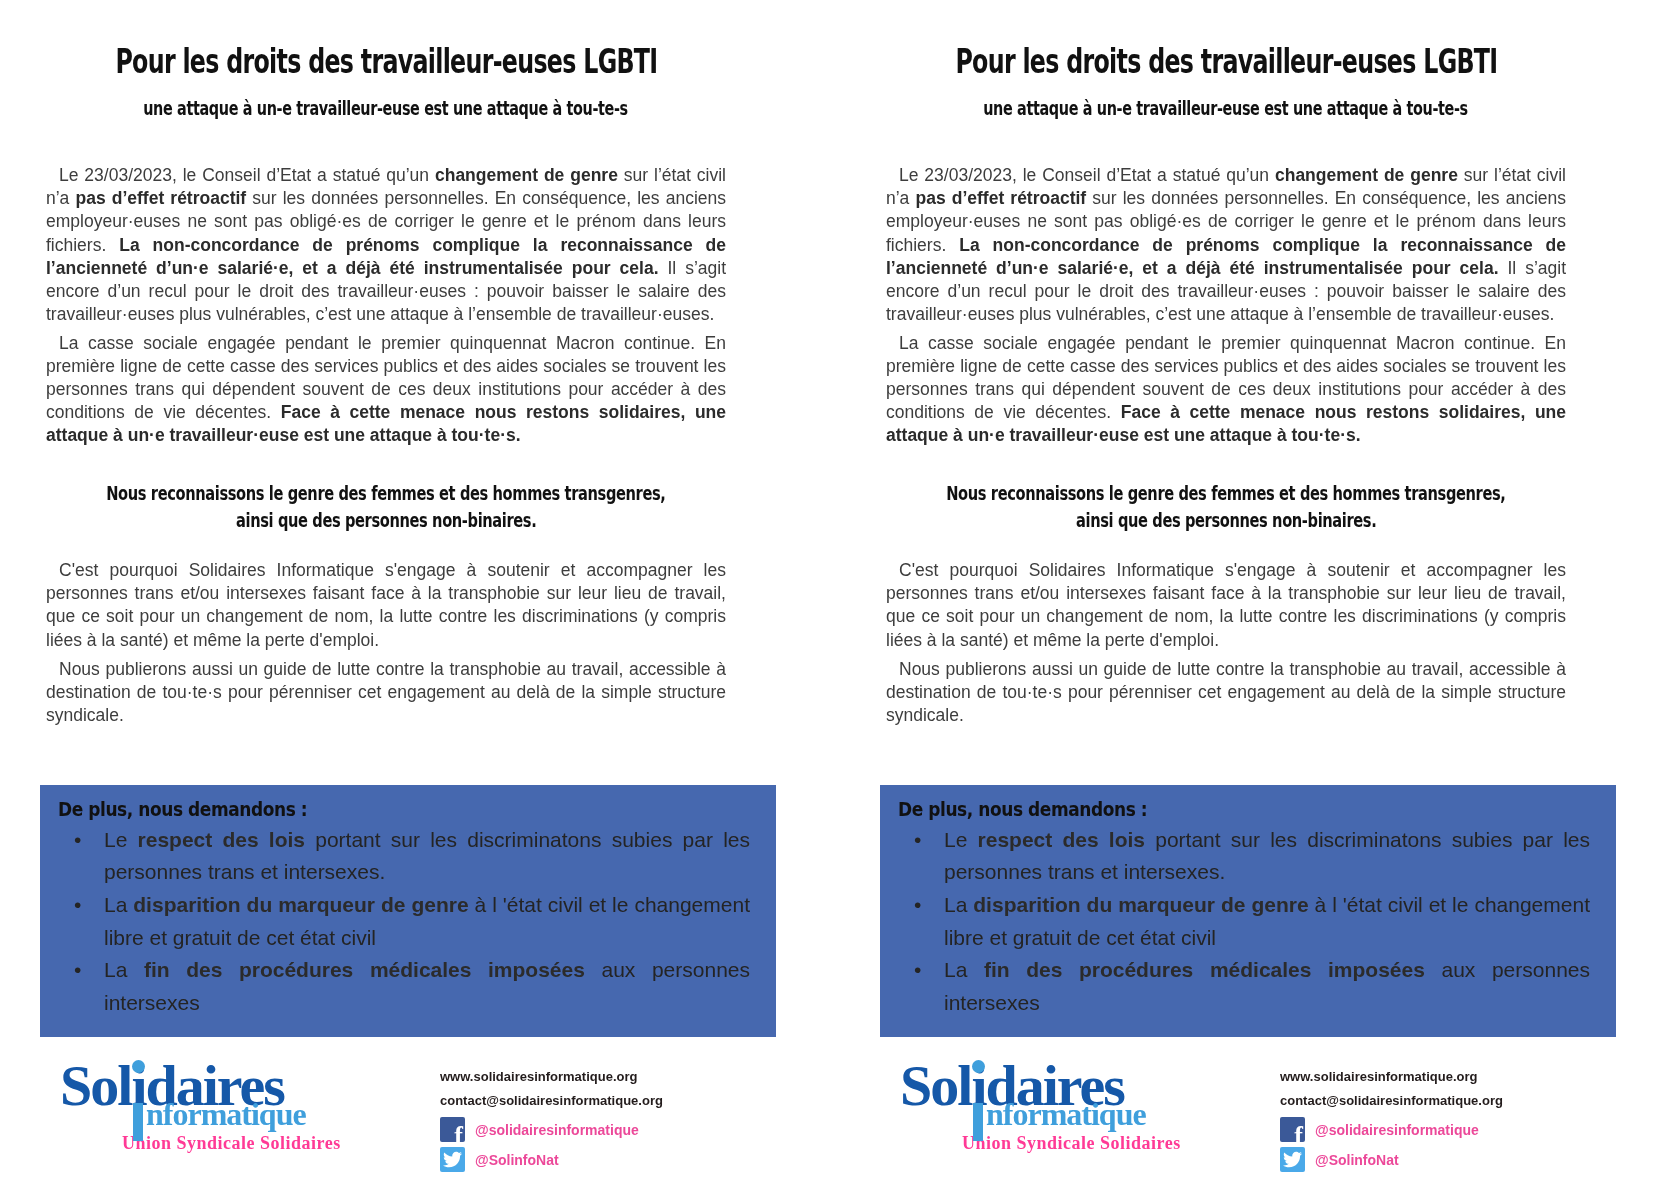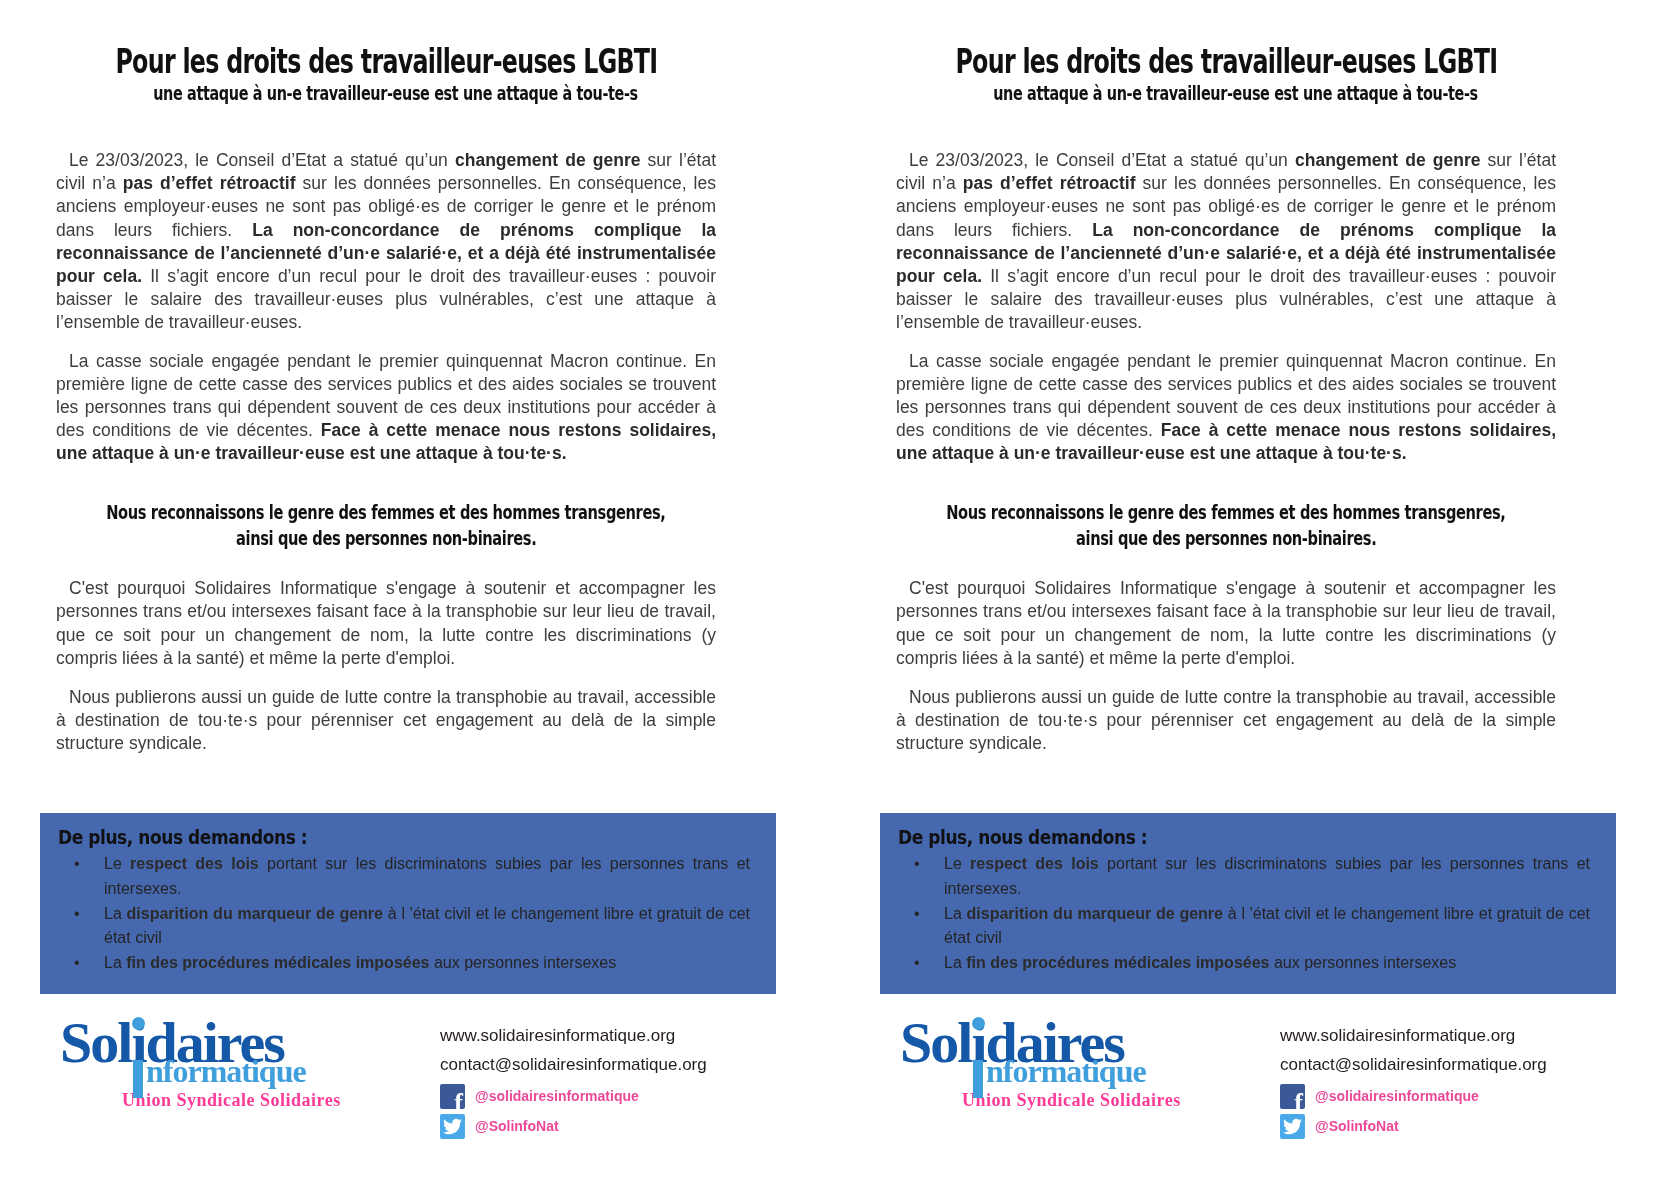--- a/index.html
+++ b/index.html
@@ -20,60 +20,60 @@
   }
   .sheet{display:flex;width:1680px;height:1186px;}
   .page{width:840px;height:1186px;position:relative;flex:0 0 840px;}
   .content{width:692px;margin-left:40px;}
 
   
   .comic{font-family:"DejaVu Sans",sans-serif;font-weight:bold;color:#111;}
 
   .title-row{display:flex;justify-content:center;margin-top:44px;}
   .title{font-size:33px;letter-spacing:-1px;white-space:nowrap;transform:scaleX(.72);transform-origin:50% 50%;line-height:1.1;}
-  .subtitle-row{display:flex;justify-content:flex-end;margin-top:1px;}
+  .subtitle-row{display:flex;justify-content:center;margin-top:16px;}
   .subtitle{font-size:20px;letter-spacing:-.5px;white-space:nowrap;transform:scaleX(.72);transform-origin:50% 50%;line-height:1.2;}
 
   .bodytext{margin-top:44px;}
   .bodytext p, .part2 p{
-    margin:16px;text-indent:13px;font-size:17.5px;line-height:1.32;
+    margin:6px;text-indent:13px;font-size:17.5px;line-height:1.32;
     text-align:justify;color:var(--body-ink);
   }
   .bodytext b, .part2 b, .demands b{color:#2b2b2b;}
 
   .mid-heading{margin-top:34px;}
   .mid-line{display:flex;justify-content:center;line-height:1.38;}
   .mid-line .comic-line{font-size:19.5px;letter-spacing:-.5px;white-space:nowrap;transform:scaleX(.75);transform-origin:50% 50%;}
 
   .part2{margin-top:24px;}
 
   .demands{
     margin-top:58px;width:736px;background:var(--box-blue);
     padding:8px 26px 18px 18px;color:var(--box-ink);
   }
   .demands-heading-row{margin:4px 0 3px 0;}
   .demands-heading{display:inline-block;font-size:20px;letter-spacing:-.5px;white-space:nowrap;transform:scaleX(.85);transform-origin:0 50%;}
   .demands ul{margin:0;padding:0;list-style:none;}
   .demands li{
-    position:relative;padding-left:46px;font-size:16px;line-height:1.55;
+    position:relative;padding-left:46px;font-size:21px;line-height:1.55;
     text-align:justify;color:var(--box-ink);
   }
   .demands li::before{content:"\2022";position:absolute;left:16px;top:0;}
 
   .footer{display:flex;margin-top:20px;margin-left:20px;align-items:flex-start;gap:8px;}
   .logo{position:relative;width:326px;flex:0 0 326px;font-family:"Liberation Serif",serif;}
   .logo-line1{font-weight:bold;font-size:58px;line-height:1;letter-spacing:-2px;color:var(--logo-dark);white-space:nowrap;}
   .lg-i{position:relative;display:inline-block;}
   .lg-i::before{content:"";position:absolute;width:13px;height:13px;border-radius:50%;background:var(--logo-light);top:3px;left:1px;}
   .lg-i::after{content:"";position:absolute;width:10px;height:38px;background:var(--logo-light);left:2px;top:46px;}
   .logo-line2{margin:-17px 0 0 86px;font-weight:bold;font-size:32px;line-height:1;letter-spacing:-1px;color:var(--logo-light);white-space:nowrap;}
   .logo-tagline{margin:3px 0 0 62px;font-weight:bold;font-size:18px;letter-spacing:.5px;color:var(--logo-pink);white-space:nowrap;}
 
   .contact{margin-left:46px;padding-top:12px;}
-  .contact .site,.contact .email{font-weight:normal;font-size:17px;color:#231c1c;margin:0 0 9px 0;}
+  .contact .site,.contact .email{font-weight:bold;font-size:13px;color:#231c1c;margin:0 0 9px 0;}
   .social-row{display:flex;align-items:center;margin-top:5px;}
   .icon{width:25px;height:25px;border-radius:2px;flex:0 0 25px;display:flex;align-items:center;justify-content:center;}
   .icon-fb{background:var(--fb);overflow:hidden;position:relative;}
   .icon-fb span{
     font-family:"Liberation Serif",serif;font-weight:bold;color:#fff;font-size:26px;
     position:absolute;right:2px;bottom:-7px;line-height:1;
   }
   .icon-tw{background:var(--tw);}
   .icon-tw svg{width:19px;height:19px;fill:#fff;}
   .handle{font-size:14px;color:#ec4899;margin-left:10px;font-weight:bold;}

